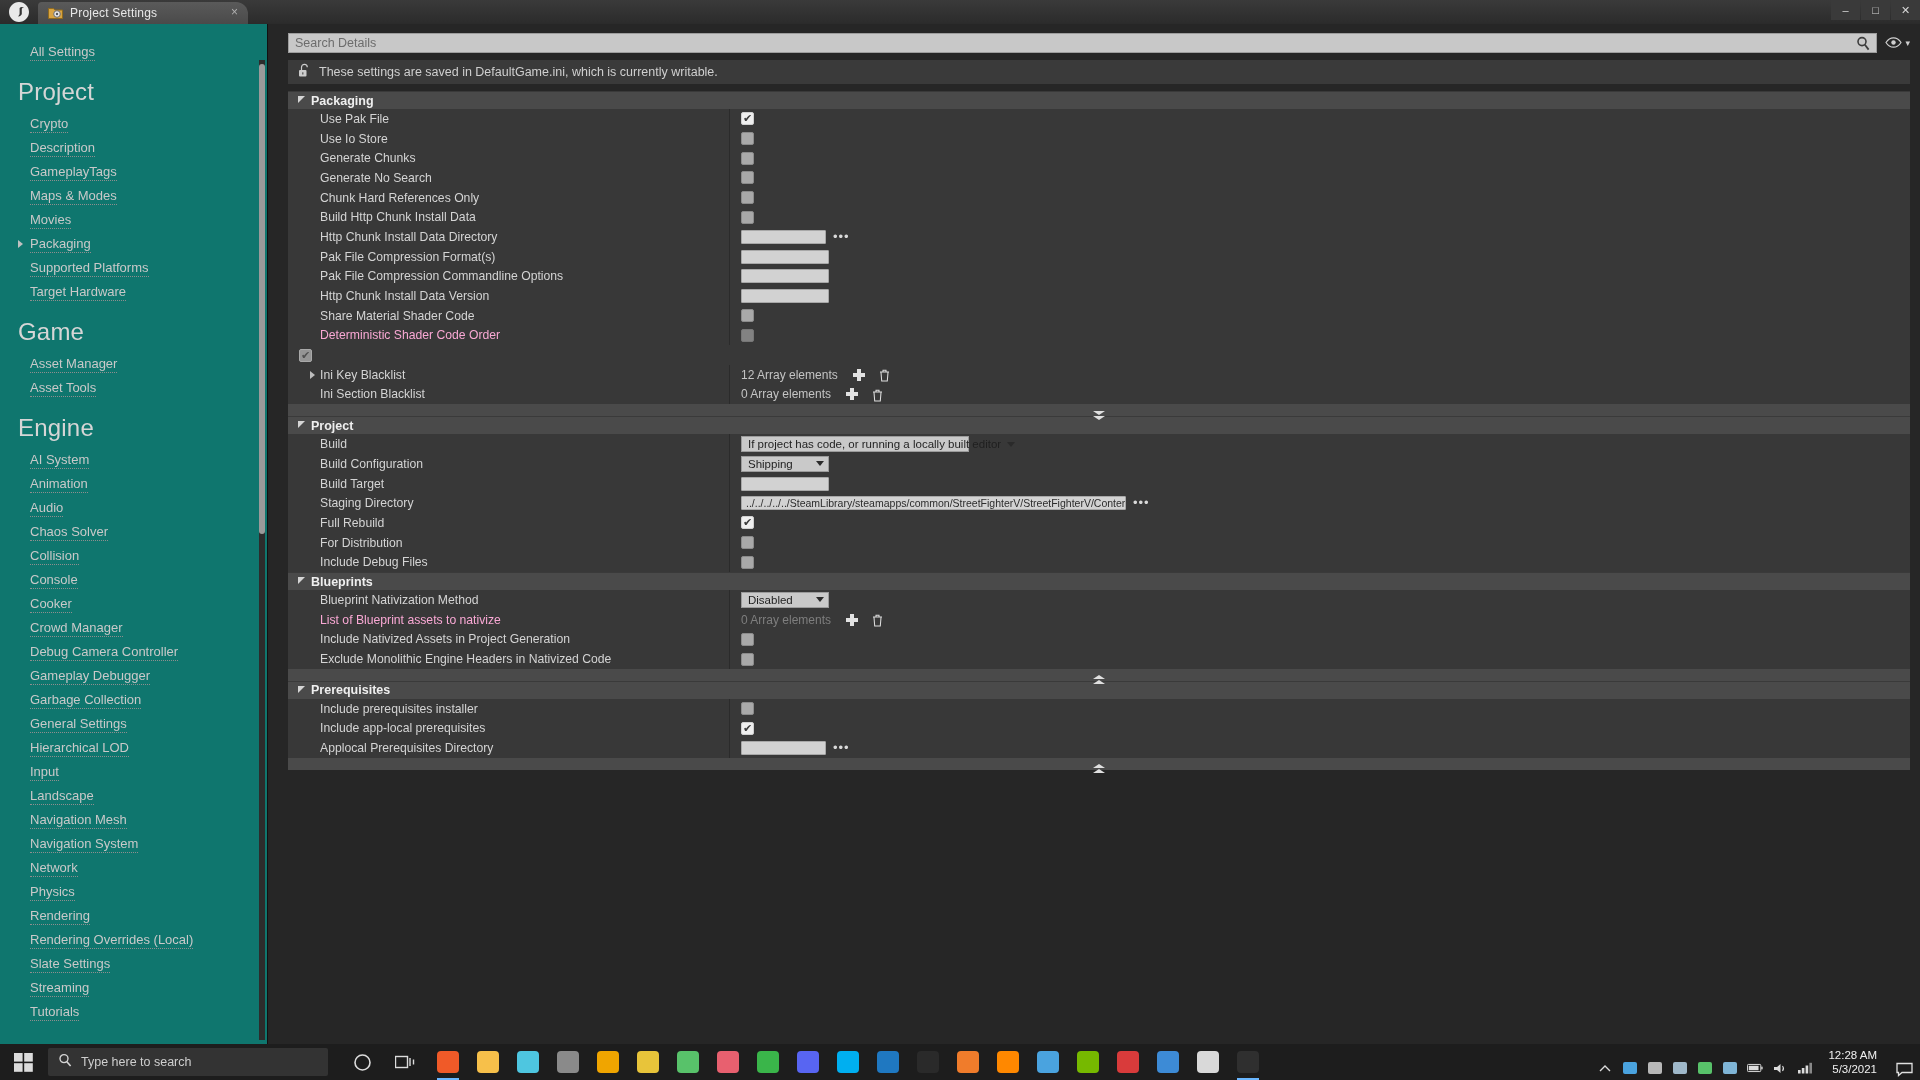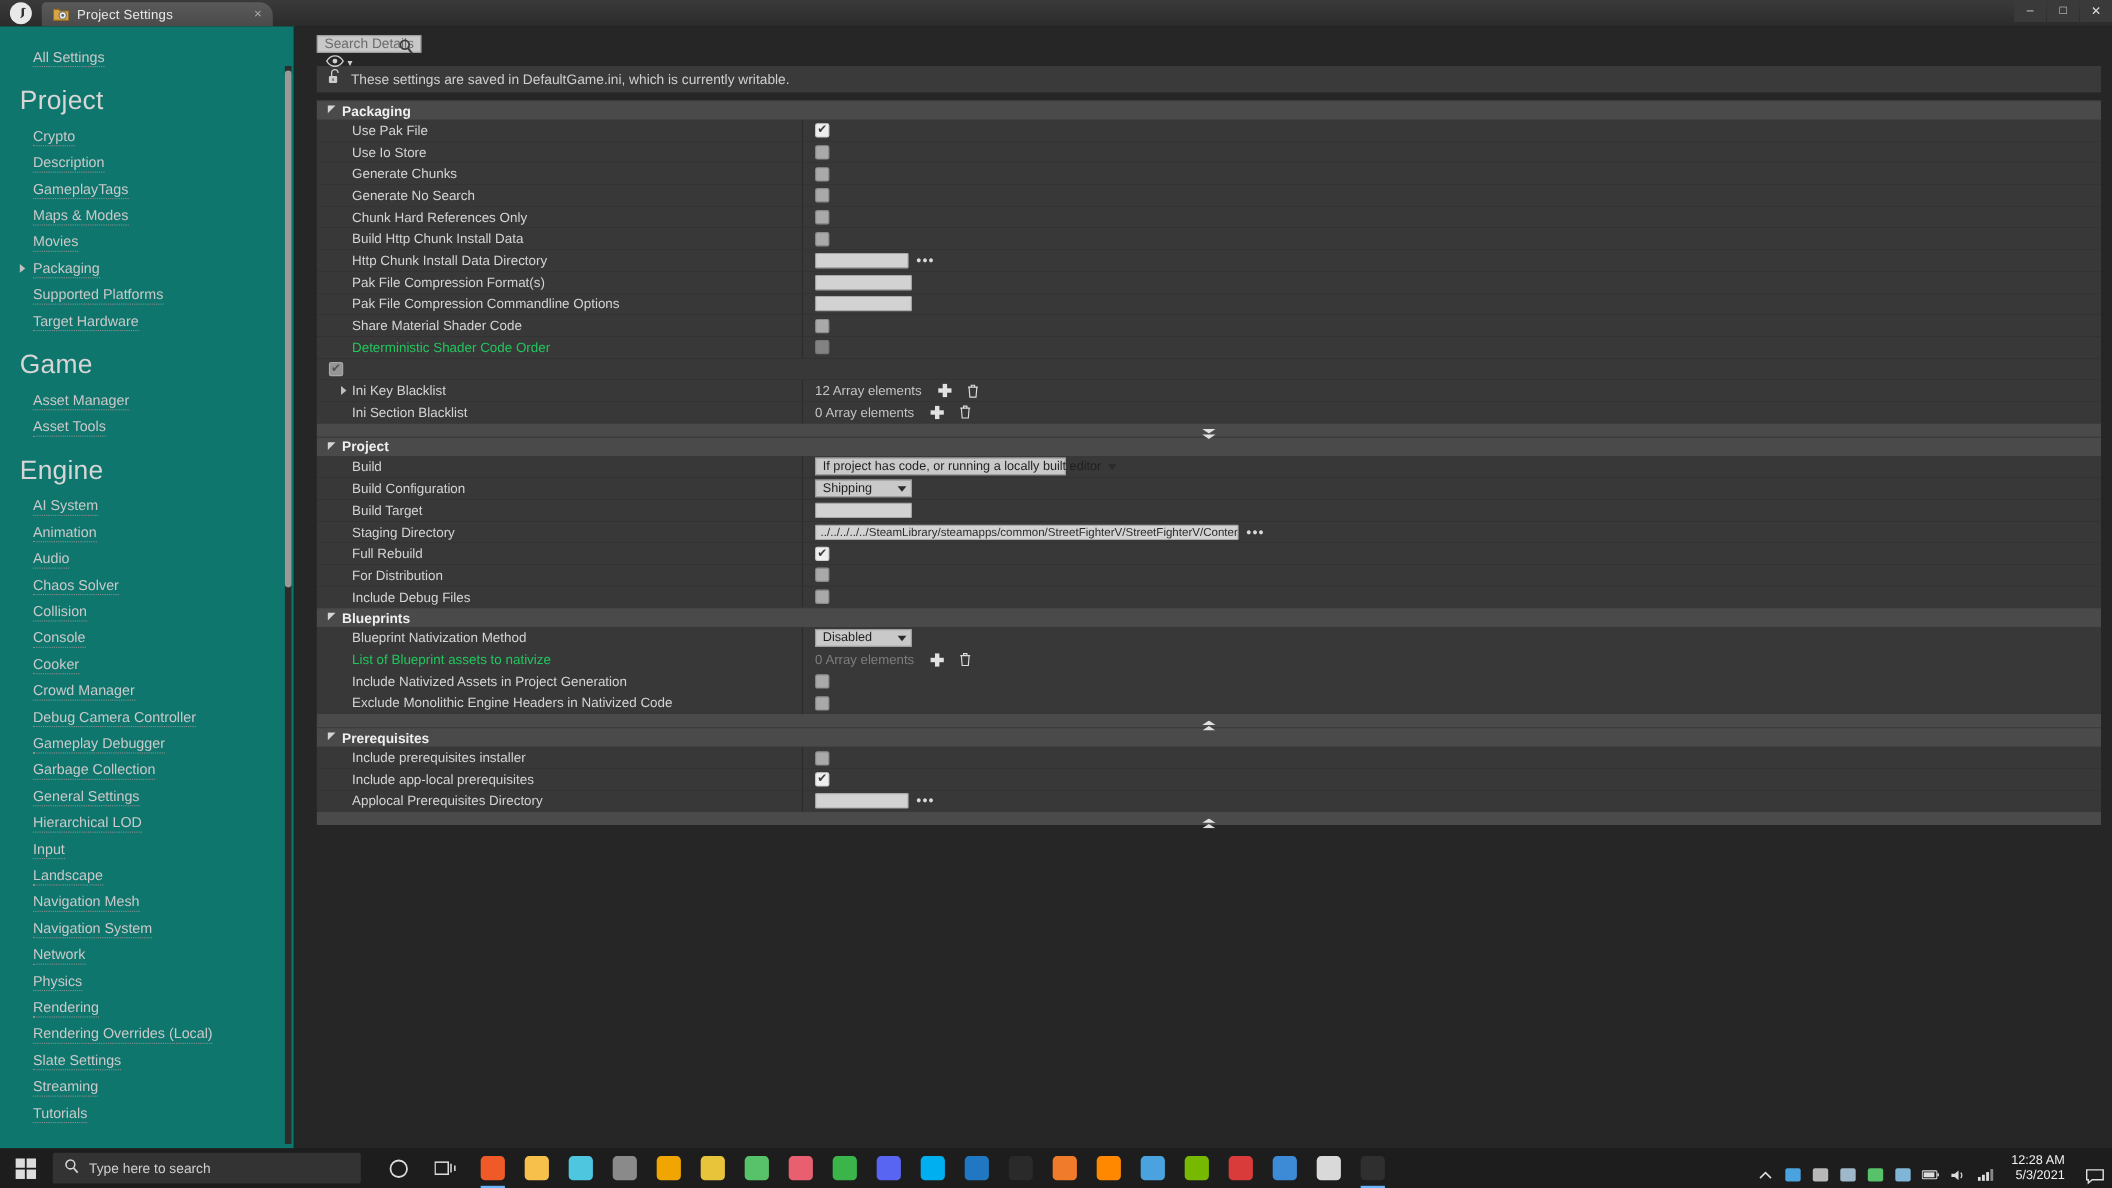--- a/index.html
+++ b/index.html
@@ -88,21 +88,21 @@
   }
   .sidebar-divider {
     position: absolute; right: 0; top: 0; width: 1px; height: 1020px; background: #111;
   }
 
   
   .details {
     flex: 1; height: 1020px; background: #262626;
     padding: 8px 10px 0 20px; position: relative;
   }
-  .search-row { display: flex; align-items: flex-start; height: 22px; flex-direction: column; }
+  .search-row { display: flex; align-items: center; height: 22px; }
   .search-box {
     flex: 1; height: 20px; background: #c8c8c8; border: 1px solid #9d9d9d;
     display: flex; align-items: center; padding: 0 6px; position: relative;
   }
   .search-box .ph { color: #6c6c6c; font-size: 12.5px; }
   .search-mag {
     position: absolute; right: 6px; top: 2px; width: 14px; height: 15px;
   }
   .eye-btn {
     margin-left: 8px; display: flex; align-items: center; gap: 3px;
@@ -130,21 +130,21 @@
 
   .row {
     height: 19.7px; display: flex; align-items: center; position: relative;
     background: #383838;
   }
   .row .name-cell {
     width: 442px; height: 100%; display: flex; align-items: center;
     padding-left: 32px; border-right: 1px solid #2b2b2b; flex: none;
   }
   .row .name-cell .txt { color: #d4d4d4; font-size: 12.2px; }
-  .row.disabled .name-cell .txt { color: #22c55e; }
+  .row.disabled .name-cell .txt { color: #f9a8d4; }
   .row .val-cell {
     flex: 1; height: 100%; display: flex; align-items: center;
     padding-left: 11px;
   }
   .row .exp-tri {
     width: 0; height: 0; border-left: 5px solid #bdbdbd;
     border-top: 4px solid transparent; border-bottom: 4px solid transparent;
     margin-right: 5px; margin-left: -10px;
   }
 
@@ -495,20 +495,28 @@
           <div class="name-cell">
             <span class="txt">Pak File Compression Format(s)</span>
           </div>
           <div class="val-cell">
             <span class="tf w88"></span>
           </div>
         </div>
         <div class="row">
           <div class="name-cell">
             <span class="txt">Pak File Compression Commandline Options</span>
+          </div>
+          <div class="val-cell">
+            <span class="tf w88"></span>
+          </div>
+        </div>
+        <div class="row">
+          <div class="name-cell">
+            <span class="txt">Http Chunk Install Data Version</span>
           </div>
           <div class="val-cell">
             <span class="tf w88"></span>
           </div>
         </div>
         <div class="row">
           <div class="name-cell">
             <span class="txt">Share Material Shader Code</span>
           </div>
           <div class="val-cell">

